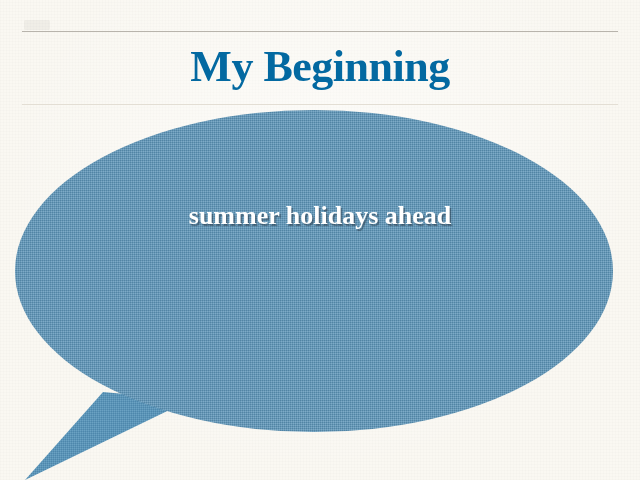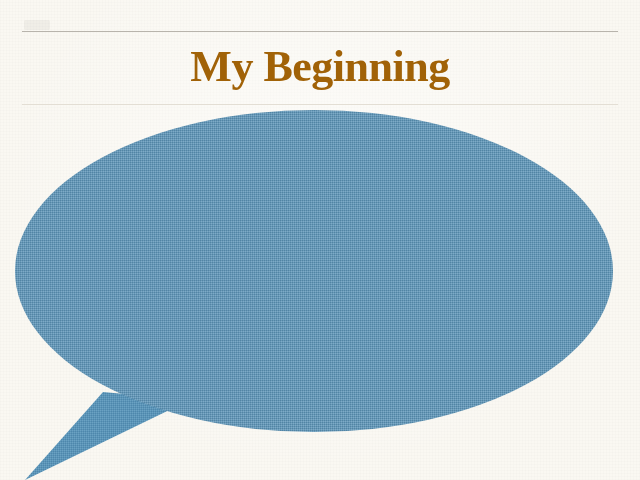--- a/index.html
+++ b/index.html
@@ -63,21 +63,21 @@
     position: absolute;
     left: 0;
     top: 40px;
     width: 640px;
     text-align: center;
     font-family: "Liberation Serif", serif;
     font-weight: bold;
     font-size: 44px;
     line-height: 54px;
     letter-spacing: -0.5px;
-    color: #a16207;
+    color: #0369a1;
     white-space: nowrap;
   }
 
   
   #speech-bubble {
     position: absolute;
     left: 0;
     top: 100px;
     width: 640px;
     height: 380px;
@@ -150,17 +150,18 @@
           <rect width="1" height="1" fill="#6ba2c2"></rect>
           <rect x="1" y="1" width="1" height="1" fill="#4e87ab"></rect>
         </pattern>
       </defs>
       <polygon points="103,292 190,300 25,380" fill="url(#tailTexture)"></polygon>
     </svg>
 
     <div id="bubble-body"></div>
 
     <div id="bubble-text">
+      <span class="line">summer holidays ahead</span>
     </div>
 
   </div>
 
 </div>
 
 </body></html>

